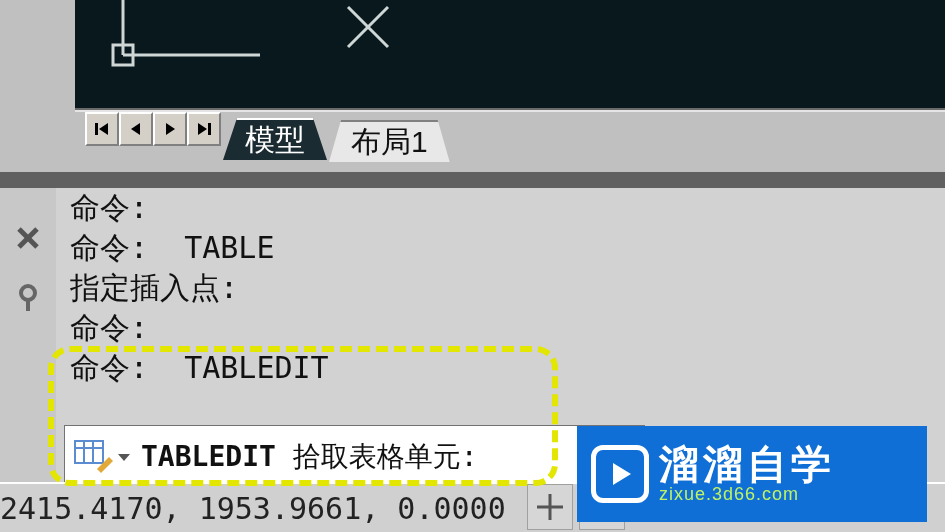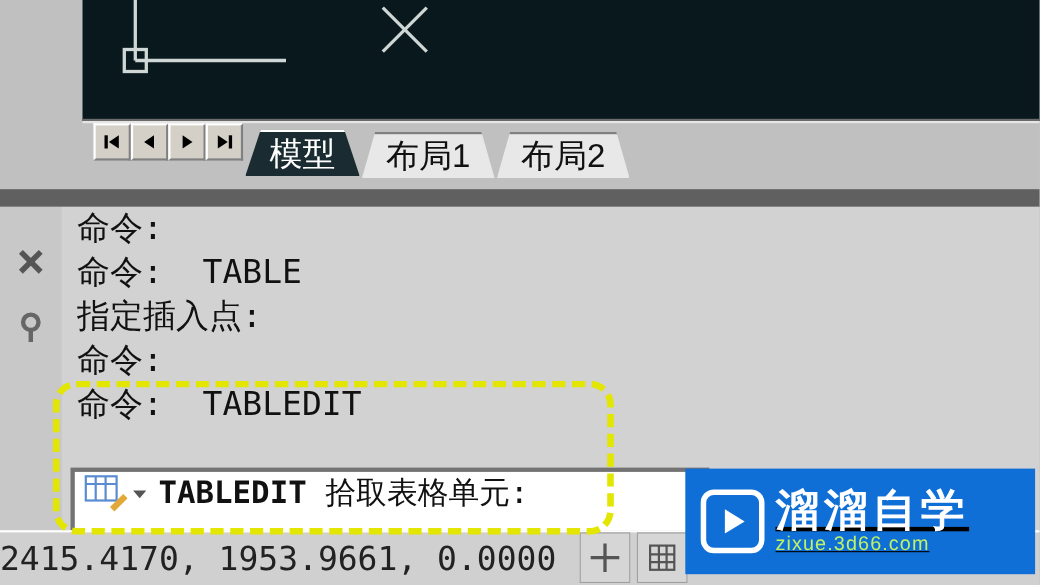--- a/index.html
+++ b/index.html
@@ -94,23 +94,23 @@
     left:48px; top:346px; width:510px; height:140px;
     border:6px dashed #e2e600;
     border-radius:22px;
     pointer-events:none;
     z-index:10;
   }
 
   .cmd-input-row {
     position:absolute; left:64px; top:425px; right:300px; height:64px;
     background:#fff;
-    display:flex; align-items:flex-start;
+    display:flex; align-items:center;
     padding:0 6px;
-    border:4px solid #737373;
+    border:1px solid #737373;
   }
   .cmd-icon {
     width:44px; height:40px; display:flex;align-items:center;justify-content:center;
   }
   .cmd-dd { width:18px;height:40px;display:flex;align-items:center;justify-content:center; }
   .cmd-text {
     font-size:28px; font-weight:700; color:#111; padding-left:8px;
     font-family:"SimSun","Microsoft YaHei",monospace;
   }
   .cmd-text .reg { font-weight:500; }
@@ -127,26 +127,25 @@
     position:absolute; right:320px; bottom:2px; height:46px;
     display:flex; gap:6px; align-items:center;
   }
   .stat-btn {
     width:46px;height:46px;background:#d6d6d6;
     display:flex;align-items:center;justify-content:center;
     border:1px solid #a0a0a0;
   }
 
   .watermark {
-    position:absolute; right:4px; bottom:10px; width:318px; height:96px;
+    position:absolute; right:18px; bottom:10px; width:350px; height:96px;
     background:#0f6fd6;
     display:flex; align-items:center; justify-content:flex-start;
     padding-left:14px; gap:10px;
     z-index:20;
-    text-decoration:underline;
   }
   .wm-icon { width:58px;height:58px;border:5px solid #fff;border-radius:12px;display:flex;align-items:center;justify-content:center; }
   .wm-text { color:#fff; }
   .wm-text .big { font-size:40px; font-weight:700; letter-spacing:4px; line-height:1; }
   .wm-text .small { font-size:18px; color:#bef264; letter-spacing:1px; }
 </style>
 </head>
 <body>
 
 <div class="left-gutter-top"></div>
@@ -187,21 +186,20 @@
     </div>
     <div class="nav-btn">
       <svg viewBox="0 0 16 16">
           <polygon points="2,2 2,14 11,8"></polygon>
           <rect x="12" y="2" width="3" height="12"></rect>
         </svg>
     </div>
   </div>
   <div class="tab active">模型</div>
   <div class="tab inactive">布局1</div>
-  <div class="tab inactive">布局2</div>
 </div>
 
 <div class="divider-dark"></div>
 
 <div class="left-rail">
   <div class="rail-btn">
     <svg width="26" height="26" viewBox="0 0 26 26">
         <line x1="4" y1="4" x2="22" y2="22" stroke="#555" stroke-width="5"></line>
         <line x1="22" y1="4" x2="4" y2="22" stroke="#555" stroke-width="5"></line>
       </svg>

